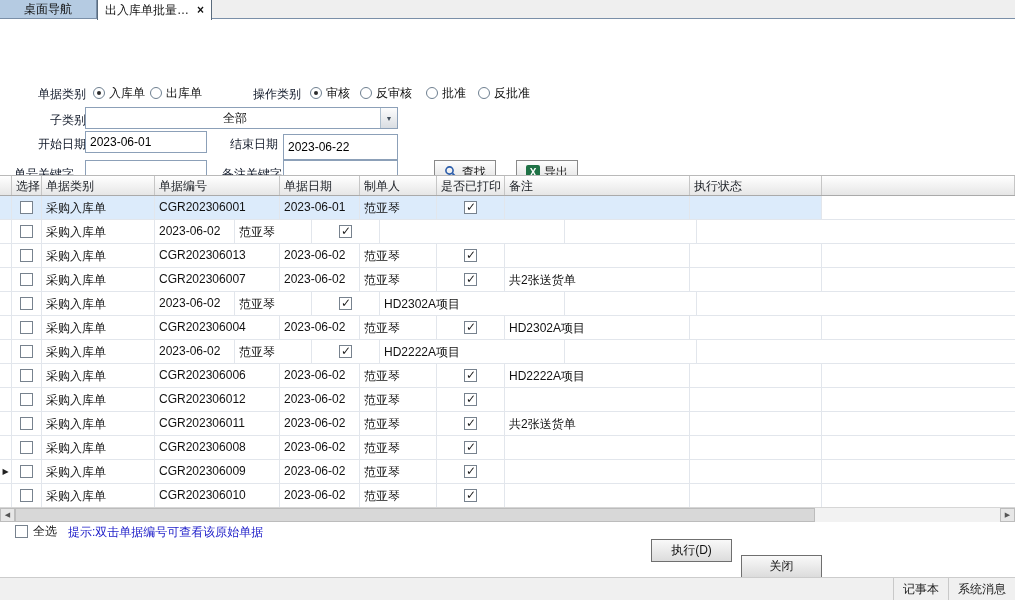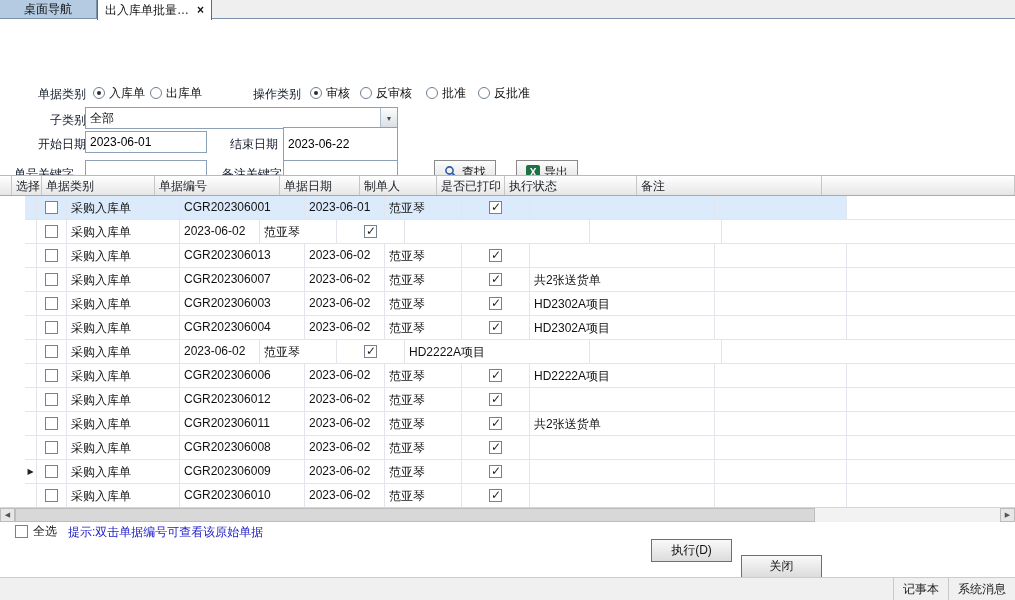--- a/index.html
+++ b/index.html
@@ -42,21 +42,21 @@
   }
 
   .txt-input {
     position:absolute; border:1px solid #8ca0b8; background:#fff;
     font:12px "Liberation Sans","DejaVu Sans",sans-serif; padding:2px 4px; outline:none;
   }
   .select {
     position:absolute; border:1px solid #8ca0b8; background:#fff;
     display:flex; align-items:center; padding-left:4px;
   }
-  .select .sel-value { flex:1; overflow:hidden; white-space:nowrap; }
+  .select .sel-value { flex:1; overflow:hidden; white-space:nowrap;text-align:center; }
   .dd-btn {
     width:17px; height:100%; border-left:1px solid #aebfce;
     background:linear-gradient(#fdfdfd,#d9dde2);
     display:flex; align-items:center; justify-content:center;
     font-size:7px; color:#44515e;
   }
 
   .tool-btn {
     position:absolute; height:24px; padding:0 9px;
     background:linear-gradient(#fdfdfd,#e0e0e0);
@@ -73,21 +73,21 @@
   .grid { position:absolute; left:0; top:175px; width:1015px; height:332px; border-top:1px solid #b9b9b9; background:#fff; }
   .grid-header {
     display:flex; height:20px;
     background:linear-gradient(#ffffff,#e6e6e6);
     border-bottom:1px solid #aaaaaa;
   }
   .gh-cell {
     border-right:1px solid #c6c6c6; padding:2px 4px;
     overflow:hidden; white-space:nowrap; color:#20242a; flex:0 0 auto;
   }
-  .grid-row { display:flex; height:24px; border-bottom:1px solid #e2e6ec; background:#fff;margin-left:25px; }
+  .grid-row { display:flex; height:24px; border-bottom:1px solid #e2e6ec; background:#fff; }
   .grid-row.highlighted { background:#dcebfb; }
   .g-cell {
     border-right:1px solid #e2e6ec; padding:4px 4px 0 4px;
     overflow:hidden; white-space:nowrap; flex:0 0 auto;
   }
   .g-cell.center { display:flex; align-items:center; justify-content:center; padding:0; }
   .g-cell.indicator { display:flex; align-items:center; justify-content:center; padding:0; }
   .g-cell.filler { border-right:none; background:#fff; }
   .arrow { font-size:8px; color:#222; line-height:1; }
 
@@ -182,21 +182,21 @@
 
   <span class="frm-label" style="left:50px;top:93px">子类别</span>
   <div class="select" style="left:85px;top:88px;width:313px;height:22px">
     <span class="sel-value">全部</span>
     <span class="dd-btn">▼</span>
   </div>
 
   <span class="frm-label" style="left:38px;top:117px">开始日期</span>
   <input class="txt-input" style="left: 85px; top: 112px; width: 122px; height: 22px;" value="2023-06-01">
   <span class="frm-label" style="left:230px;top:117px">结束日期</span>
-  <input class="txt-input" style="left: 283px; top: 108px; width: 115px; height: 34px;" value="2023-06-22">
+  <input class="txt-input" style="left: 283px; top: 115px; width: 115px; height: 26px;" value="2023-06-22">
 
   <span class="frm-label" style="left:14px;top:147px">单号关键字</span>
   <input class="txt-input" style="left: 85px; top: 141px; width: 122px; height: 22px;">
   <span class="frm-label" style="left:222px;top:147px">备注关键字</span>
   <input class="txt-input" style="left: 283px; top: 141px; width: 115px; height: 22px;">
 
   <div class="tool-btn" style="left:434px;top:141px">
     <svg width="14" height="14" viewBox="0 0 14 14">
       <circle cx="5.5" cy="5.5" r="3.6" fill="none" stroke="#2a5caa" stroke-width="1.6"></circle>
       <line x1="8.4" y1="8.4" x2="12.6" y2="12.6" stroke="#2a5caa" stroke-width="2"></line>
@@ -211,22 +211,22 @@
 
 <div class="grid">
   <div class="grid-header" id="grid-header">
       <div class="gh-cell" style="width: 12px;"></div>
       <div class="gh-cell" style="width: 30px;">选择</div>
       <div class="gh-cell" style="width: 113px;">单据类别</div>
       <div class="gh-cell" style="width: 125px;">单据编号</div>
       <div class="gh-cell" style="width: 80px;">单据日期</div>
       <div class="gh-cell" style="width: 77px;">制单人</div>
       <div class="gh-cell" style="width: 68px;">是否已打印</div>
+      <div class="gh-cell" style="width: 185px;">备注</div>
       <div class="gh-cell" style="width: 132px;">执行状态</div>
-      <div class="gh-cell" style="width: 185px;">备注</div>
       <div class="gh-cell" style="flex: 1 1 0%;"></div>
     </div>
   <div id="grid-body">
       <div class="grid-row highlighted">
         <div class="g-cell indicator" style="width: 12px;"></div>
         <div class="g-cell center" style="width: 30px;">
           <span class="cbx"></span>
         </div>
         <div class="g-cell" style="width: 113px;">采购入库单</div>
         <div class="g-cell" style="width: 125px;">CGR202306001</div>
@@ -285,21 +285,20 @@
         <div class="g-cell" style="width: 185px;">共2张送货单</div>
         <div class="g-cell" style="width: 132px;"></div>
         <div class="g-cell filler" style="flex: 1 1 0%;"></div>
       </div>
       <div class="grid-row">
         <div class="g-cell indicator" style="width: 12px;"></div>
         <div class="g-cell center" style="width: 30px;">
           <span class="cbx"></span>
         </div>
         <div class="g-cell" style="width: 113px;">采购入库单</div>
-        <div class="g-cell" style="width: 125px;">CGR202306003</div>
         <div class="g-cell" style="width: 80px;">2023-06-02</div>
         <div class="g-cell" style="width: 77px;">范亚琴</div>
         <div class="g-cell center" style="width: 68px;">
           <span class="cbx checked"></span>
         </div>
         <div class="g-cell" style="width: 185px;">HD2302A项目</div>
         <div class="g-cell" style="width: 132px;"></div>
         <div class="g-cell filler" style="flex: 1 1 0%;"></div>
       </div>
       <div class="grid-row">

